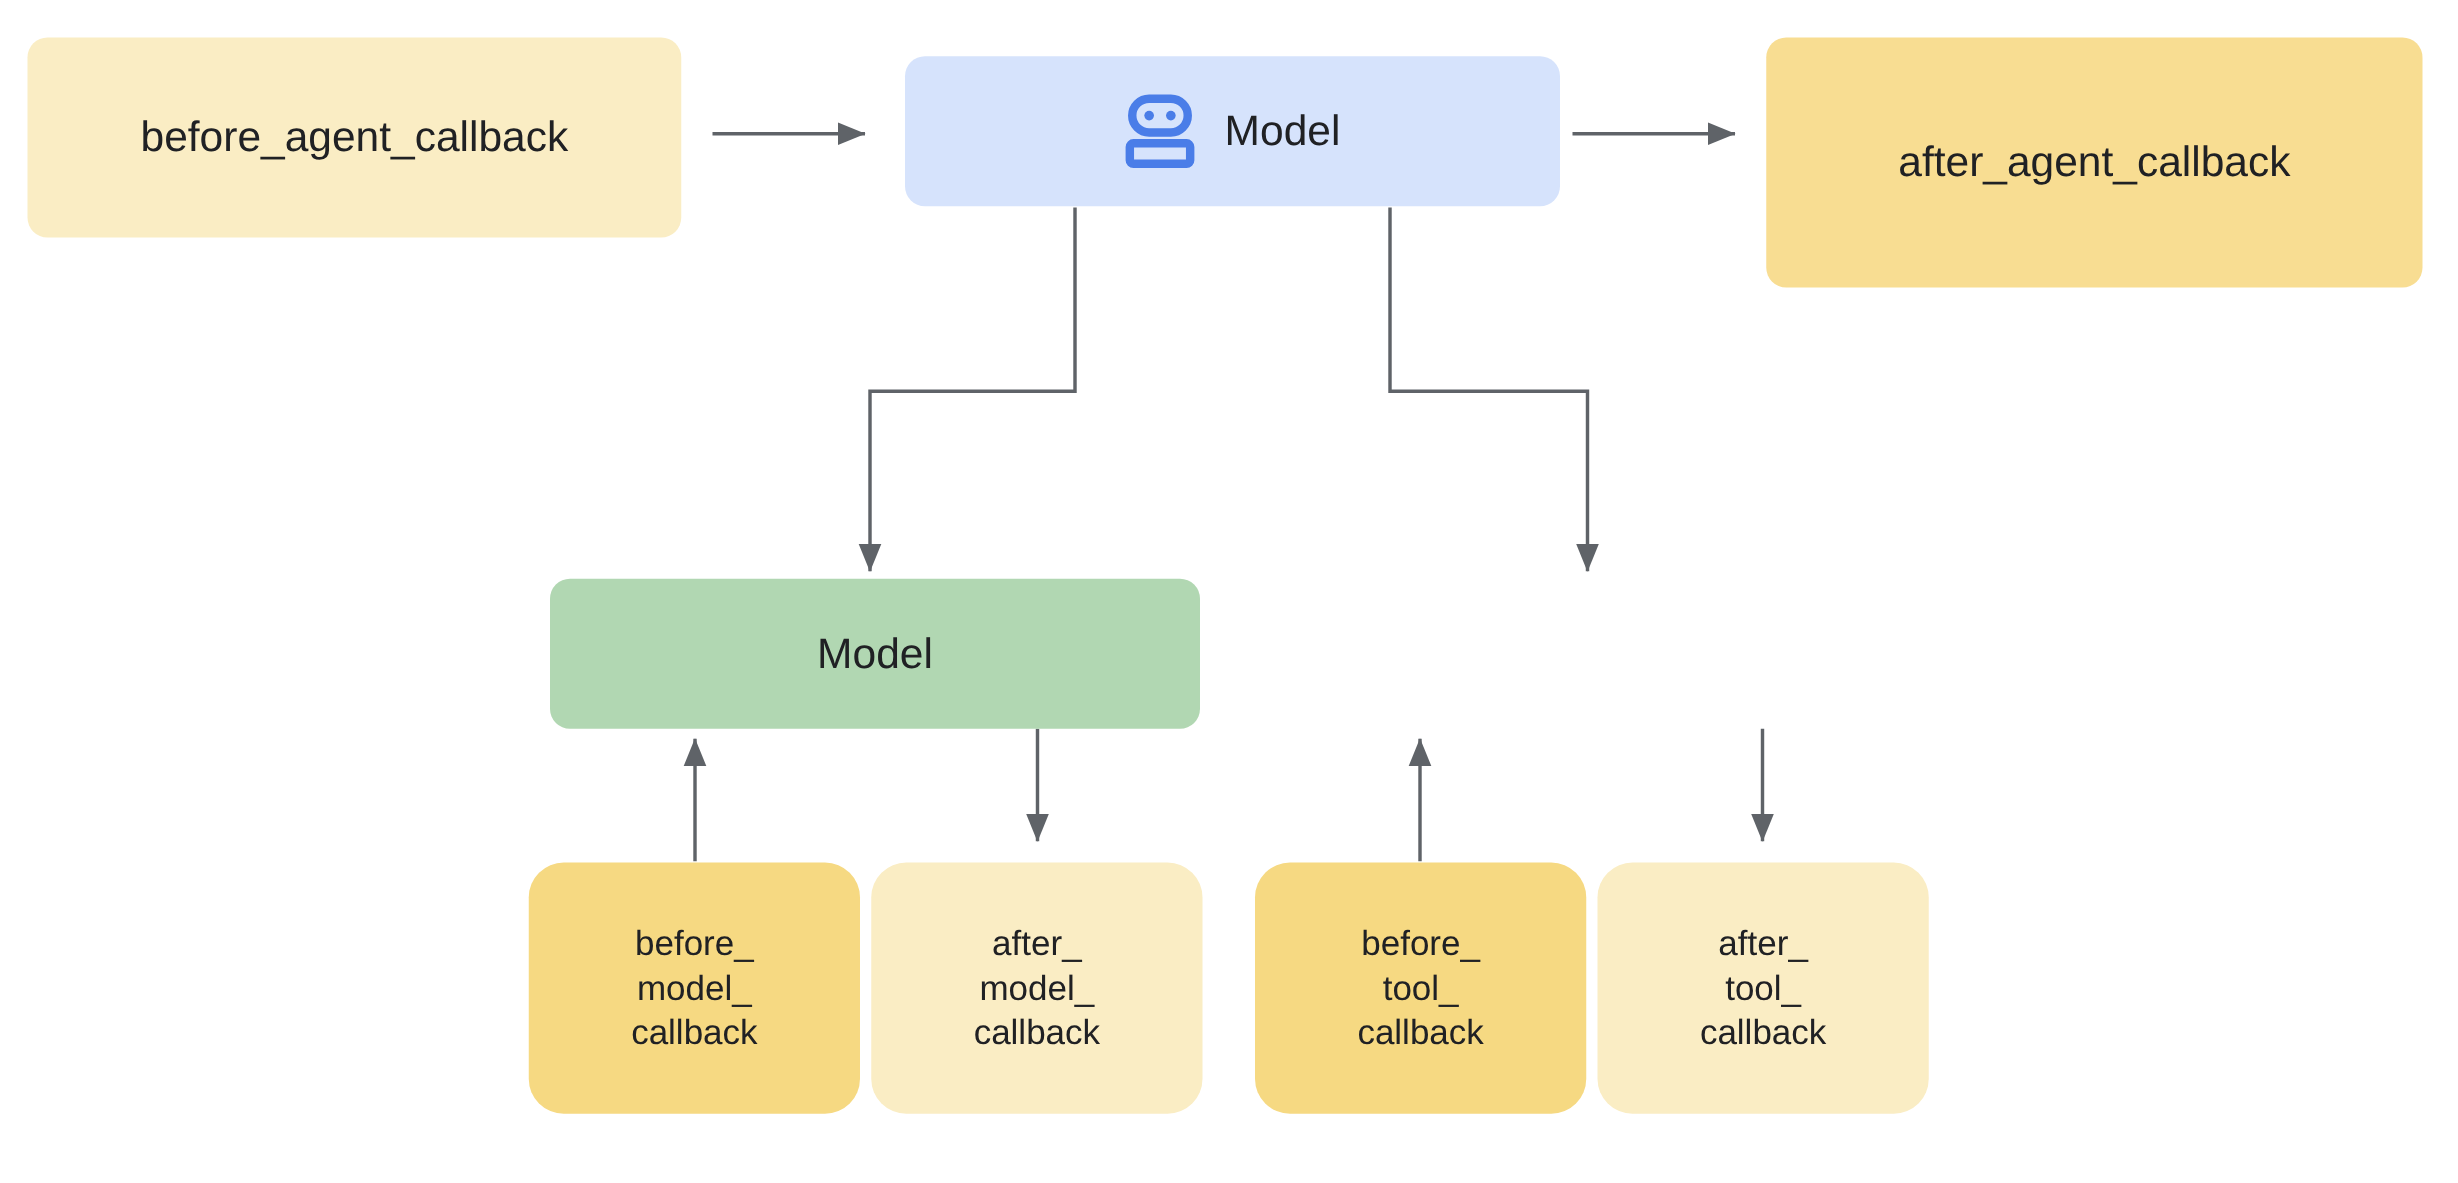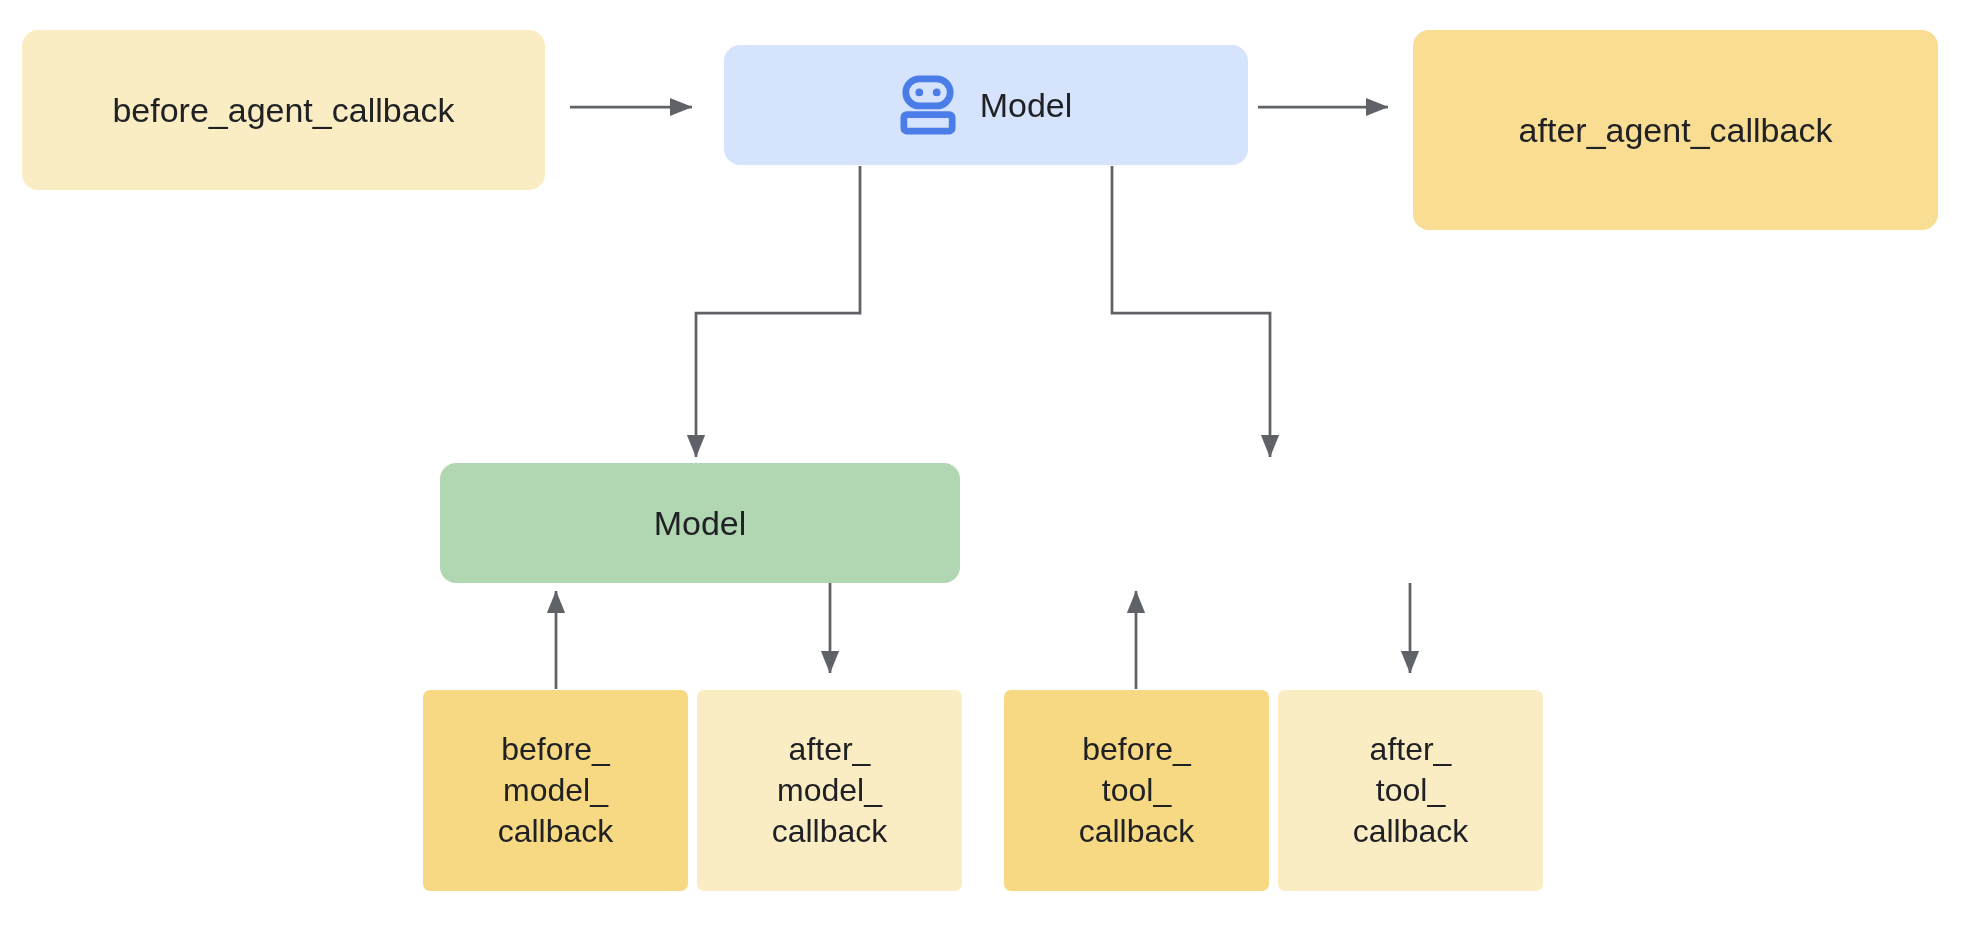--- a/index.html
+++ b/index.html
@@ -43,21 +43,21 @@
     box-sizing:border-box;
     font-size:34px;
     line-height:1.25;
   }
   .node .label{white-space:pre-line;}
   .n-before-agent{left:22px;  top:30px;  width:523px; height:160px; background:var(--light-yellow);}
   .n-agent       {left:724px; top:45px;  width:524px; height:120px; background:var(--agent-blue); gap:24px;}
   .n-after-agent {left:1413px;top:30px;  width:525px; height:200px; background:var(--after-agent-yellow);}
   .n-model       {left:440px; top:463px; width:520px; height:120px; background:var(--model-green);}
   .n-tools       {left:1022px;top:463px; width:520px; height:120px; background:var(--tools-red);}
-  .n-small{font-size:32px; line-height:1.28; border-radius:7px;}
+  .n-small{font-size:28px; line-height:1.28; border-radius:28px;}
   .n-before-model{left:423px; top:690px; width:265px; height:201px; background:var(--dark-yellow);}
   .n-after-model {left:697px; top:690px; width:265px; height:201px; background:var(--light-yellow);}
   .n-before-tool {left:1004px;top:690px; width:265px; height:201px; background:var(--dark-yellow);}
   .n-after-tool  {left:1278px;top:690px; width:265px; height:201px; background:var(--light-yellow);}
   .robot-icon{flex:0 0 auto; display:block;}
 </style>
 </head>
 <body>
 
 <div class="canvas">

